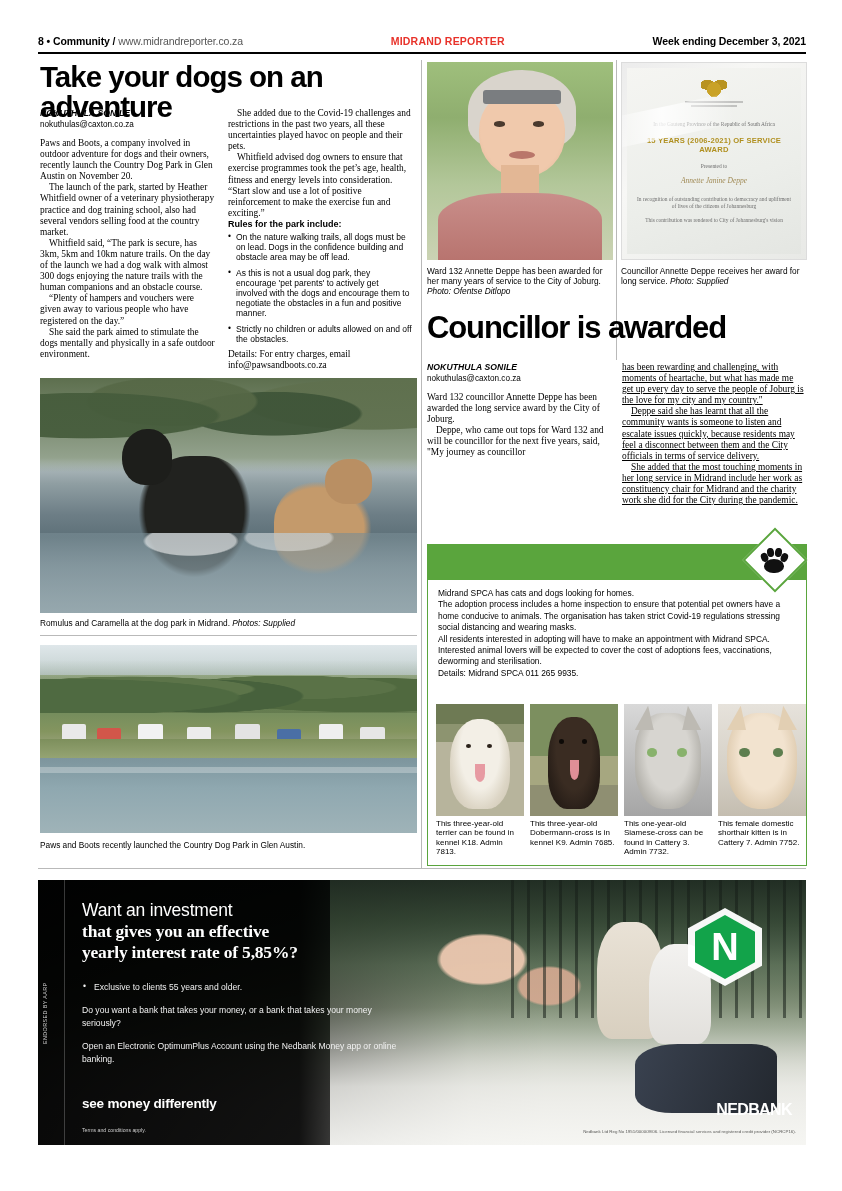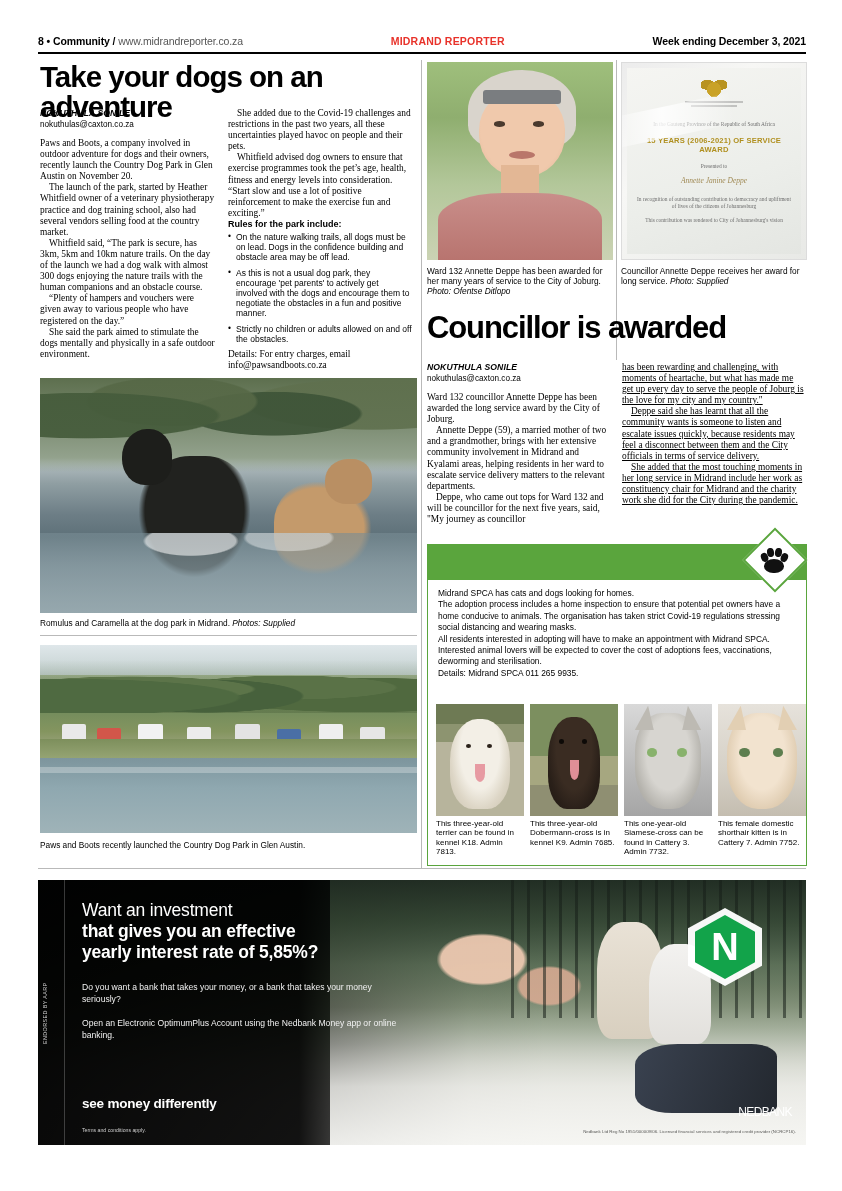--- a/index.html
+++ b/index.html
@@ -480,21 +480,21 @@
     background: rgba(255,255,255,.22);
   }
 
   .ad-copy { position: absolute; left: 44px; top: 20px; width: 330px; }
   .ad-h1 {
     font-family: "Liberation Sans", sans-serif;
     font-size: 17.5px; font-weight: 400; line-height: 21px;
     color: #fff; letter-spacing: -.2px;
   }
   .ad-h2 {
-    font-family: Liberation Sans, sans-serif;
+    font-family: Liberation Serif, serif;
     font-size: 17.5px; font-weight: 700; line-height: 21px;
     color: #fff; letter-spacing: -.2px;
   }
   .ad-bullets {
     margin-top: 18px;
     font-family: "Liberation Sans", sans-serif;
     font-size: 8.6px; line-height: 12.4px; color: #f1f1f1;
     list-style: none;
   }
   .ad-bullets li { position: relative; padding-left: 12px; margin-bottom: 7px; }
@@ -517,21 +517,21 @@
   }
   .ad-legal {
     position: absolute; right: 10px; bottom: 11px;
     font-family: "Liberation Sans", sans-serif;
     font-size: 4.4px; color: #5a5a58; text-align: right;
     max-width: 290px;
   }
   .ad-brand {
     position: absolute; right: 14px; bottom: 26px;
     font-family: "Liberation Sans", sans-serif;
-    font-size: 12px; font-weight: 400; color: #fff;
+    font-size: 16px; font-weight: 700; color: #fff;
     letter-spacing: -.6px;
   }
   .ad-logo {
     position: absolute; right: 44px; top: 28px;
     width: 74px; height: 78px;
   }
   .ad-logo .hexa {
     position: absolute; inset: 0;
     background: #fff;
     clip-path: polygon(50% 0%, 100% 26%, 100% 74%, 50% 100%, 0% 74%, 0% 26%);
@@ -664,21 +664,20 @@
 
   <div class="headline-2">Councillor is awarded</div>
 
   <div class="s2c1">
     <div class="byline">
       <span class="name">NOKUTHULA SONILE</span>
       <span class="email">nokuthulas@caxton.co.za</span>
     </div>
     <div class="col-body" style="margin-top:9px;">
       <p class="noindent">Ward 132 councillor Annette Deppe has been awarded the long service award by the City of Joburg.</p>
-      <p>Annette Deppe (59), a married mother of two and a grandmother, brings with her extensive community involvement in Midrand and Kyalami areas, helping residents in her ward to escalate service delivery matters to the relevant departments.</p>
       <p>Deppe, who came out tops for Ward 132 and will be councillor for the next five years, said, "My journey as councillor</p>
     </div>
   </div>
 
   <div class="s2c2">
     <div class="col-body">
       <p class="noindent">has been rewarding and challenging, with moments of heartache, but what has made me get up every day to serve the people of Joburg is the love for my city and my country."</p>
       <p>Deppe said she has learnt that all the community wants is someone to listen and escalate issues quickly, because residents may feel a disconnect between them and the City officials in terms of service delivery.</p>
       <p>She added that the most touching moments in her long service in Midrand include her work as constituency chair for Midrand and the charity work she did for the City during the pandemic.</p>
     </div>
@@ -753,20 +752,21 @@
     </div>
 
     <div class="ad-divider"></div>
     <div class="ad-side">ENDORSED BY AARP</div>
 
     <div class="ad-copy">
       <div class="ad-h1">Want an investment</div>
       <div class="ad-h2">that gives you an effective</div>
       <div class="ad-h2">yearly interest rate of 5,85%?</div>
       <ul class="ad-bullets">
+        <li>Exclusive to clients 55 years and older.</li>
       </ul>
       <div class="ad-para">Do you want a bank that takes your money, or a bank that takes your money seriously?</div>
       <div class="ad-para">Open an Electronic OptimumPlus Account using the Nedbank Money app or online banking.</div>
     </div>
 
     <div class="ad-logo">
       <div class="hexa"></div>
       <div class="hexb"></div>
       <div class="nmark">N</div>
     </div>

